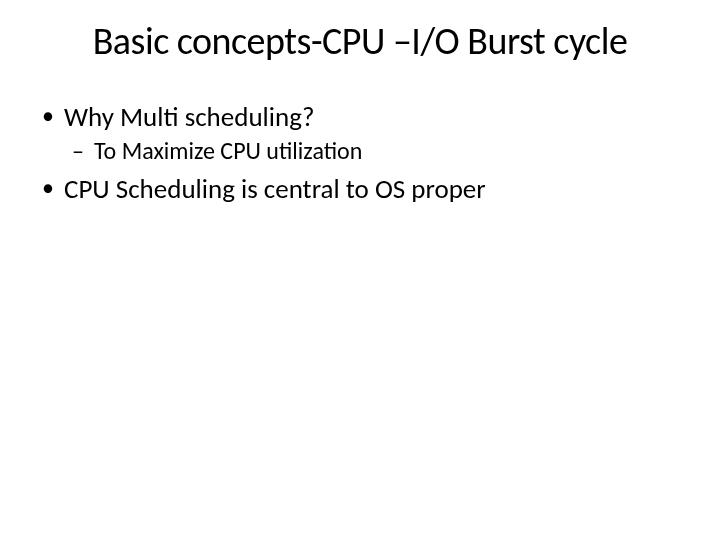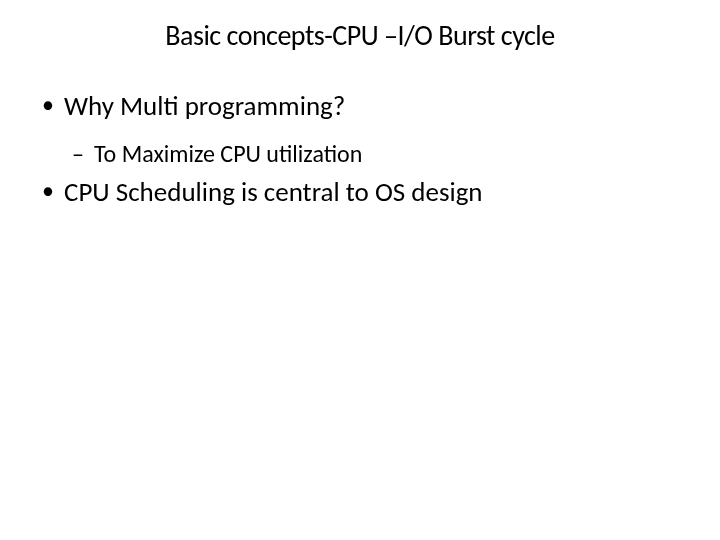--- a/index.html
+++ b/index.html
@@ -10,21 +10,21 @@
       font-family: Calibri, "Segoe UI", Arial, sans-serif;
       color: #000000;
       overflow: hidden;
     }
     .slide {
       width: 100%;
       height: 100%;
       padding: 18px 34px 0 34px;
     }
     .title {
-      font-size: 28px;
+      font-size: 38px;
       font-weight: 400;
       text-align: center;
       letter-spacing: -0.5px;
       margin-bottom: 36px;
       white-space: nowrap;
     }
     .content {
       font-size: 27px;
       line-height: 1.25;
     }
@@ -36,21 +36,21 @@
     }
     .level1 > li::before {
       content: "•";
       position: absolute;
       left: 8px;
       top: 0;
       font-size: 24px;
       line-height: 1.3;
     }
     .level2 {
-      margin-top: 16px;
+      margin-top: 2px;
     }
     .level2 > li {
       position: relative;
       padding-left: 30px;
       font-size: 24px;
       margin-bottom: 6px;
     }
     .level2 > li::before {
       content: "–";
       position: absolute;
@@ -59,25 +59,25 @@
     }
   </style>
 </head>
 <body>
 
 <div class="slide">
   <h1 class="title">Basic concepts-CPU –I/O Burst cycle</h1>
   <div class="content">
     <ul class="level1">
       <li>
-        <span>Why Multi programming?</span>
+        <span>Why Multi scheduling?</span>
         <ul class="level2">
           <li>
             <span>To Maximize CPU utilization</span>
           </li>
         </ul>
       </li>
       <li>
-        <span>CPU Scheduling is central to OS design</span>
+        <span>CPU Scheduling is central to OS proper</span>
       </li>
     </ul>
   </div>
 </div>
 
 </body></html>

